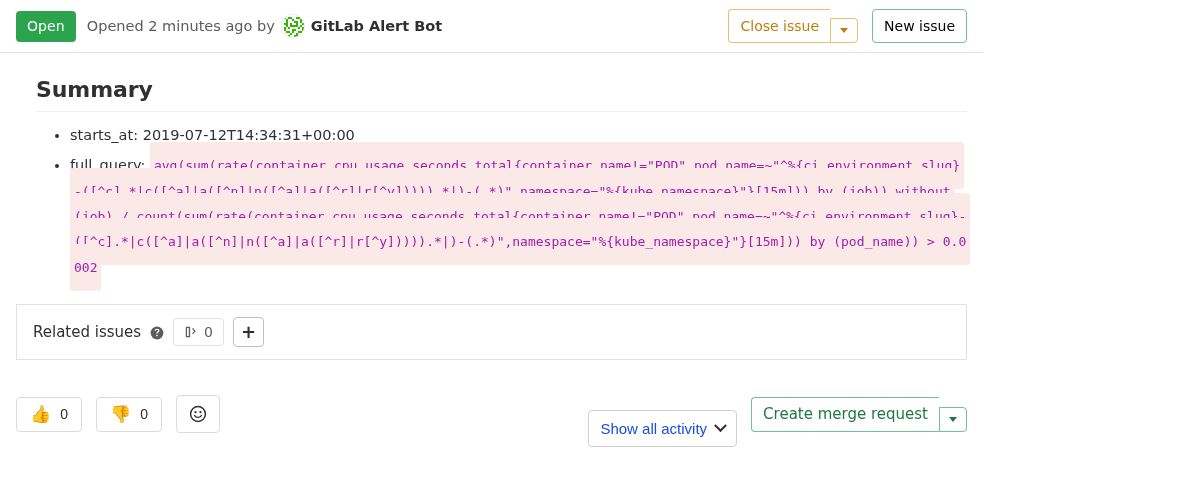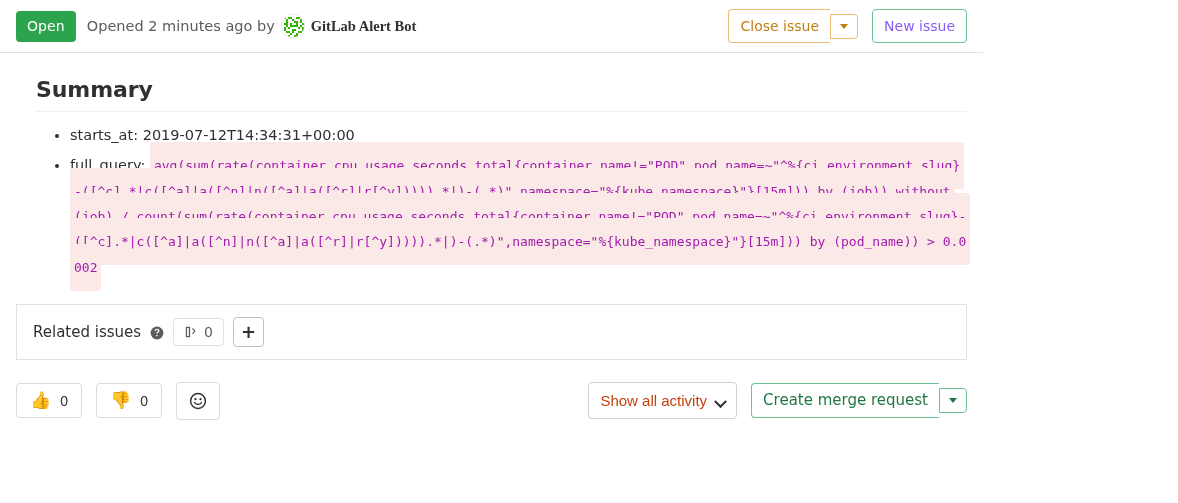--- a/index.html
+++ b/index.html
@@ -22,53 +22,52 @@
   .status-badge {
     background: #2ca44e; color: #fff;
     font-size: 14px; line-height: 1;
     padding: 8px 11px 9px; border-radius: 4px;
     margin-right: 11px; letter-spacing: .1px;
   }
   .opened-text { font-size: 14.5px; color: #5c5c5c; }
   .author-link {
     font-size: 14.5px; color: #303030; font-weight: bold;
     text-decoration: none;
-    font-family: Liberation Serif, serif;
   }
   .avatar {
     display: inline-block; vertical-align: -7px;
     width: 24px; height: 24px; border-radius: 50%;
     margin: 0 6px 0 6px; overflow: hidden;
     background: #fff; border: 1px solid #e8e8e8;
   }
   .avatar svg { display: block; }
   .header-spacer { flex: 1 1 auto; }
 
   .btn {
     font-family: "DejaVu Sans", "Liberation Sans", sans-serif;
     font-size: 14px; line-height: 1;
     background: #fff; border: 1px solid #d0d0d0;
     border-radius: 4px; color: #303030;
     padding: 9px 11px; cursor: pointer;
     white-space: nowrap;
   }
-  .split { display: inline-flex; align-items: center; }
+  .split { display: inline-flex; align-items: flex-end; }
   .split > .btn-main {
     border-top-right-radius: 0; border-bottom-right-radius: 0;
     border-right: none;
   }
   .split > .btn-caret {
     border-top-left-radius: 0; border-bottom-left-radius: 0;
     padding: 9px 9px; display: flex; align-items: center;
   }
   .btn-warning { color: #c17d10; border-color: #e9be74; }
   .btn-warning.btn-caret { color: #c17d10; border-color: #e9be74; }
   .btn-success { color: #217645; border-color: #6ec294; }
   .btn-success.btn-caret { color: #217645; border-color: #6ec294; }
-  .new-issue-btn { margin-left: 14px; color: #8b5cf6; border-color: #6ec294; }
+  .new-issue-btn { margin-left: 14px; color: #000000; border-color: #6ec294; }
 
   .caret { display: inline-block; width: 0; height: 0;
     border-left: 4px solid transparent; border-right: 4px solid transparent; }
   .caret-warning { border-top: 5px solid #c17d10; }
   .caret-success { border-top: 5px solid #217645; }
 
   
   .title-row {
     display: flex; align-items: flex-start;
     padding: 22px 16px 0 16px;
@@ -148,24 +147,24 @@
     font-size: 14px; color: #303030;
   }
   .emoji-btn {
     padding: 9px 12px; border: 1px solid #dbdbdb;
     border-radius: 4px; background: #fff; cursor: pointer;
     display: inline-flex; align-items: center;
   }
   .emoji-glyph { font-size: 17px; line-height: 1; }
   .footer-spacer { flex: 1 1 auto; }
   .activity-select {
-    display: inline-flex; align-items: flex-end; gap: 9px;
+    display: inline-flex; align-items: center; gap: 9px;
     border: 1px solid #d0d0d0; border-radius: 4px;
     background: #fff; padding: 9px 11px; cursor: pointer;
-    font-size: 15px; color: #c2410c; margin-right: 14px;
+    font-size: 15px; color: #1d4ed8; margin-right: 14px; margin-top: 28px;
   }
   .chev {
     display: inline-block; width: 9px; height: 9px;
     border-right: 2px solid #303030; border-bottom: 2px solid #303030;
     transform: rotate(45deg) translate(-2px,-2px);
   }
   .mr-label { font-size: 15px; }
 </style>
 </head>
 <body>

